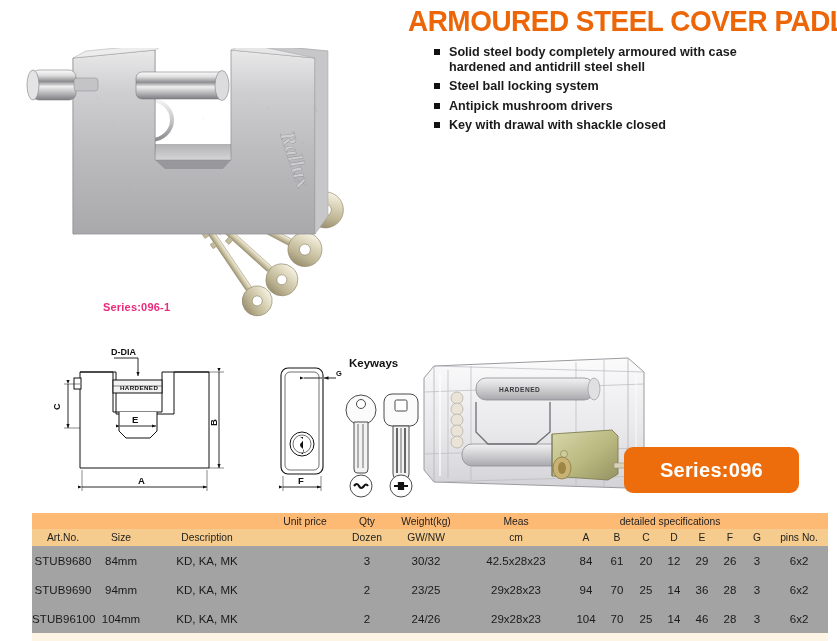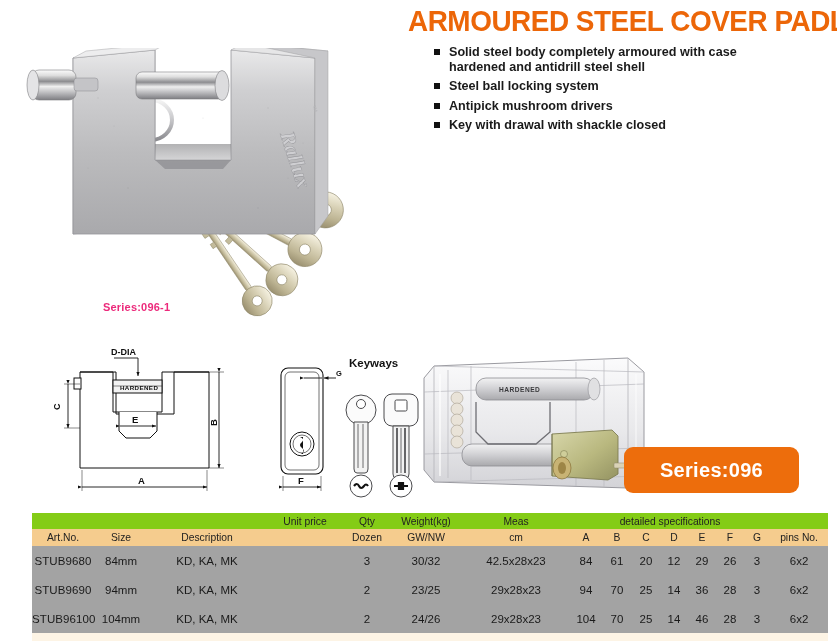--- a/index.html
+++ b/index.html
@@ -76,21 +76,21 @@
   }
   table.spec th,table.spec td{
     padding:0;margin:0;border:none;
     text-align:center;
     font-weight:normal;
     vertical-align:middle;
   }
   thead.hd tr.r1 th{height:16px;font-size:10.3px;color:#222;}
   thead.hd tr.r2 th{height:17px;font-size:10.3px;color:#222;}
   thead.hd{background:#F5CC8E;}
-  thead.hd tr.r1{background:#84cc16;}
+  thead.hd tr.r1{background:#fdba74;}
   thead.hd tr.r2{background:#F5CC8E;}
   tbody.bd tr{height:29px;}
   tbody.bd tr.odd{background:#a3a3a3;}
   tbody.bd tr.even{background:#a3a3a3;}
   tbody.bd td{font-size:11.5px;}
   td.artno{font-size:9px;font-weight:bold;letter-spacing:0.1px;}
   .tailrow{height:8px;background:#FDF4E5;}
   .c-art{width:62px;} .c-size{width:54px;} .c-desc{width:118px;text-align:left;}
   .c-unit{width:78px;} .c-qty{width:46px;} .c-wt{width:72px;} .c-meas{width:108px;}
   .c-A{width:32px;} .c-B{width:30px;} .c-C{width:28px;} .c-D{width:28px;}

